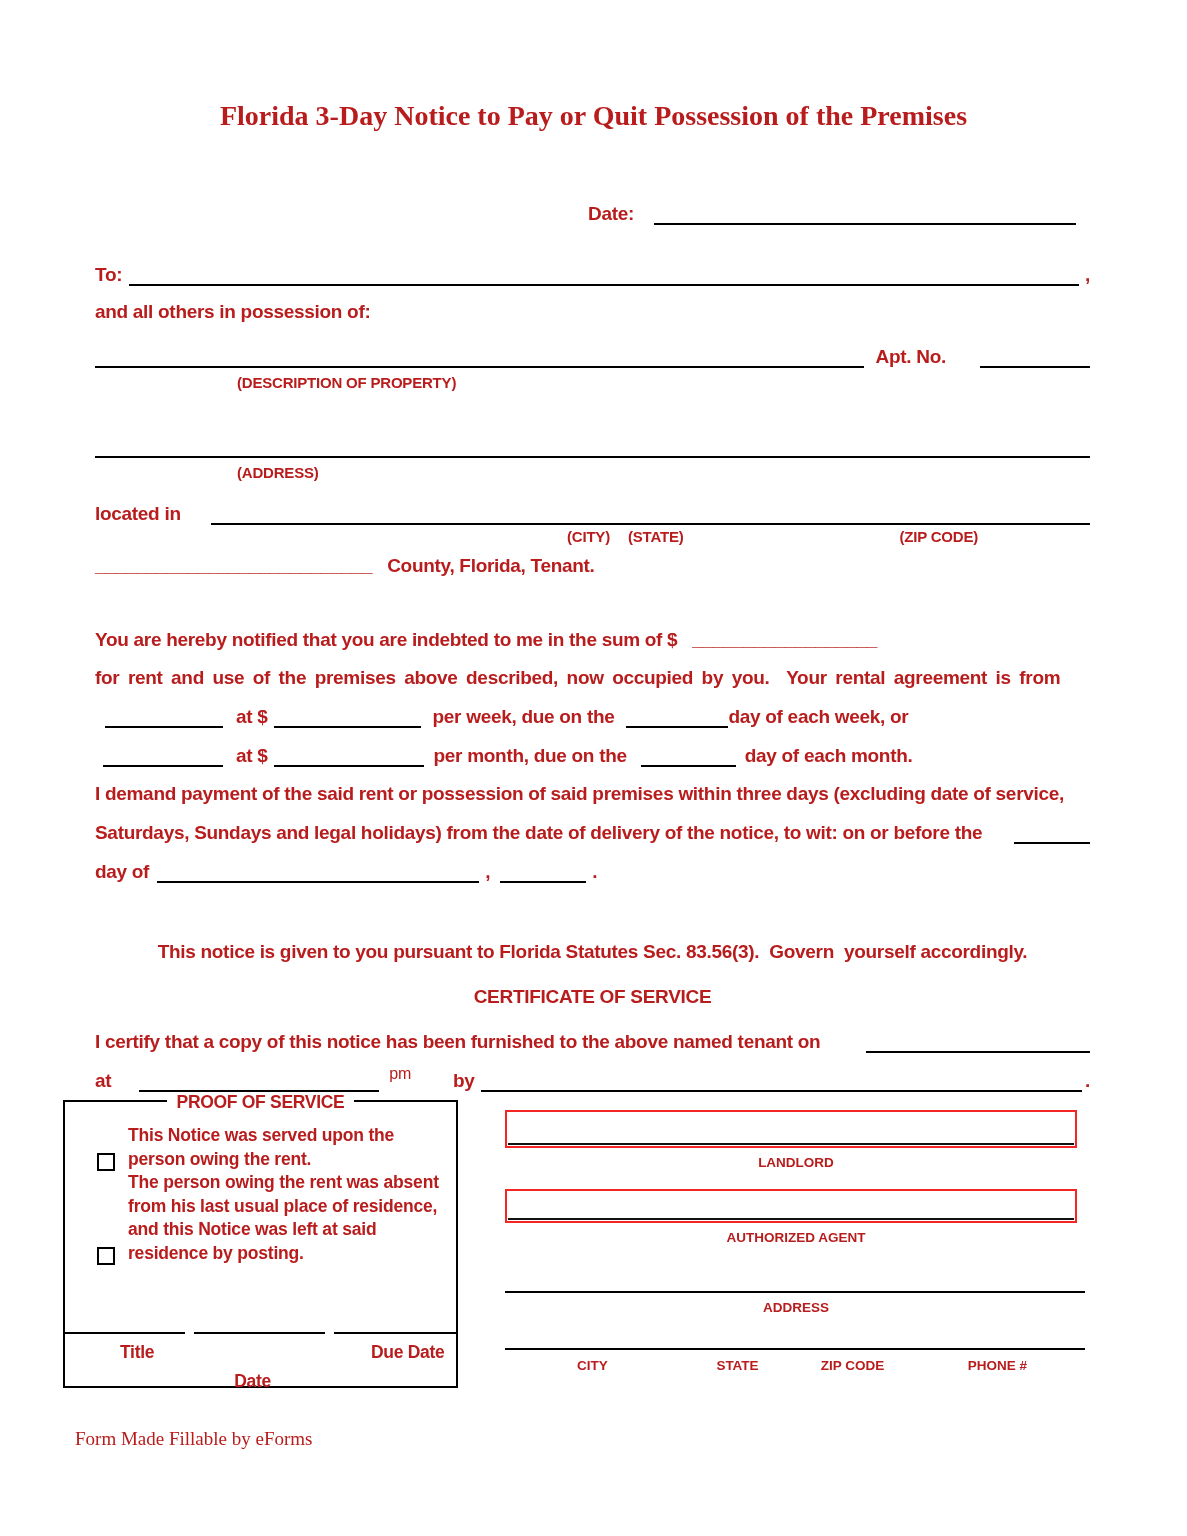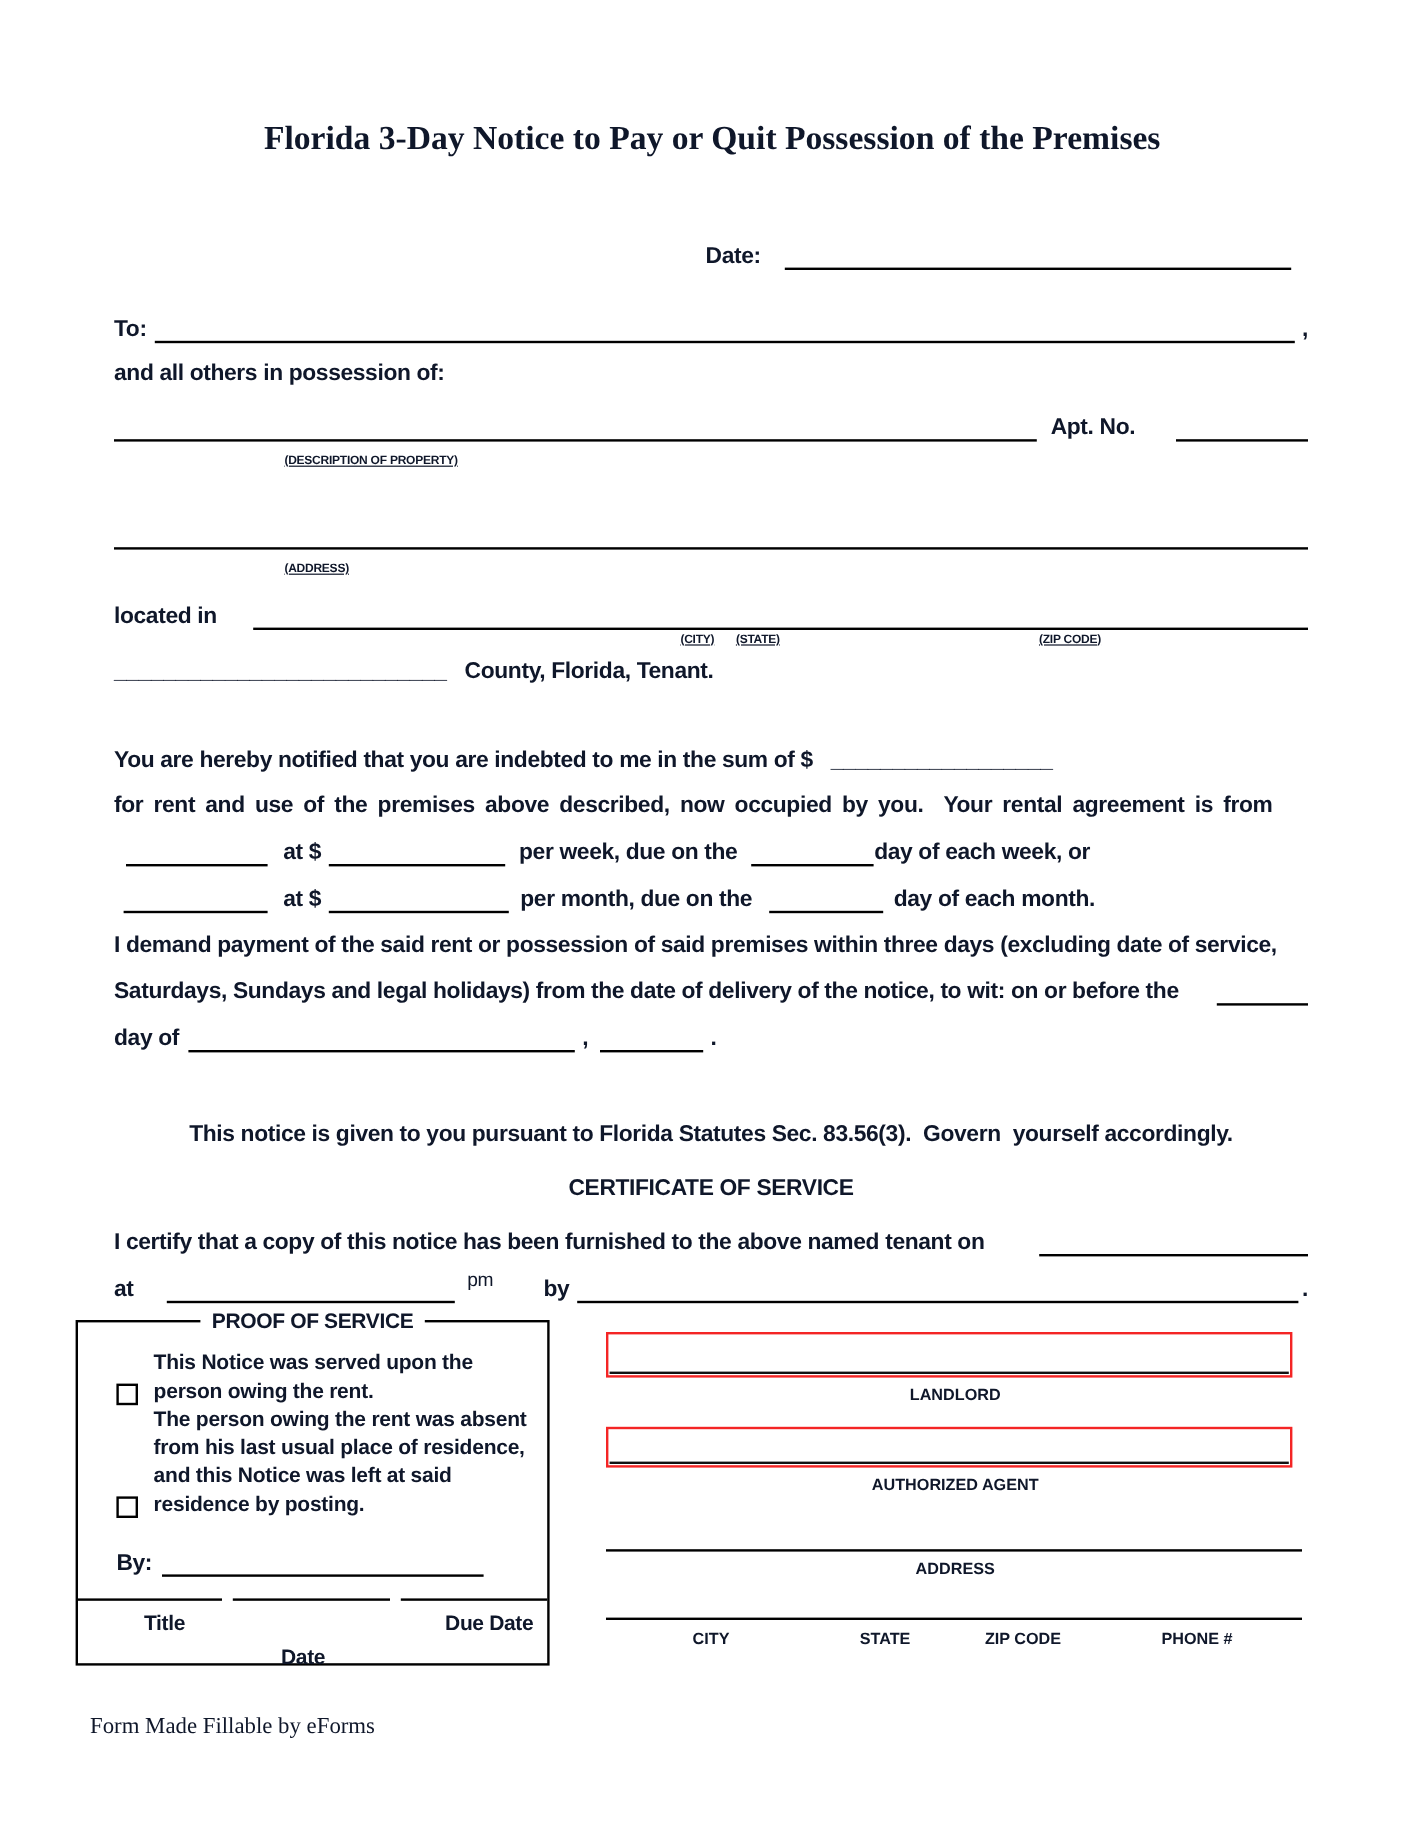--- a/index.html
+++ b/index.html
@@ -2,21 +2,21 @@
 <html><head>
 <meta charset="utf-8">
 <style>
   * { margin:0; padding:0; box-sizing:border-box; }
   html,body { background:#ffffff; }
   .page {
     position:relative;
     width:1187px; height:1536px;
     margin:0 auto;
     background:#ffffff;
-    color:#0f172a;
+    color:#b91c1c;
     font-family:"Liberation Sans", sans-serif;
     font-weight:bold;
     font-size:19px;
     letter-spacing:-0.3px;
     overflow:hidden;
   }
   .content { padding:0 97px 0 95px; }
   .t { white-space:pre; }
   .doc-title {
     padding-top:100px;
@@ -40,21 +40,21 @@
   .to-row .blank { flex:1; margin-left:7px; }
   .to-row .comma { padding-left:6px; }
 
   .possession-row { margin-top:15px; }
 
   .desc-row { margin-top:22px; }
   .desc-row .blank-main { flex:1; }
   .desc-row .apt { padding:0 14px 0 12px; }
   .desc-row .blank-apt { width:110px; margin-left:20px; }
 
-  .caption { font-size:10px; letter-spacing:-0.2px;text-decoration:underline; }
+  .caption { font-size:15px; letter-spacing:-0.2px; }
   .caption-row { margin-top:3px; }
   .caption-indent { margin-left:142px; }
 
   .addr-row { margin-top:42px; }
   .addr-row .blank { flex:1; }
 
   .located-row { margin-top:10px; }
   .located-row .blank { flex:1; margin-left:30px; height:32px; }
 
   .citystate-row { margin-top:3px; display:flex; }
@@ -288,24 +288,20 @@
 
       <div class="opt opt-first">
         <div class="checkbox"></div>
         <div class="opt-label">This Notice was served upon the person owing the rent.</div>
       </div>
       <div class="opt">
         <div class="checkbox"></div>
         <div class="opt-label">The person owing the rent was absent from his last usual place of residence, and this Notice was left at said residence by posting.</div>
       </div>
 
-      <div class="by-row">
-        <span class="t">By:</span>
-        <div class="blank"></div>
-      </div>
 
       <div class="proof-footer">
         <div class="proof-footer-line">
           <div class="pf-seg pf-s1"></div>
           <div class="pf-g"></div>
           <div class="pf-seg pf-s2"></div>
           <div class="pf-g"></div>
           <div class="pf-seg pf-s3"></div>
         </div>
         <div class="proof-cols">

